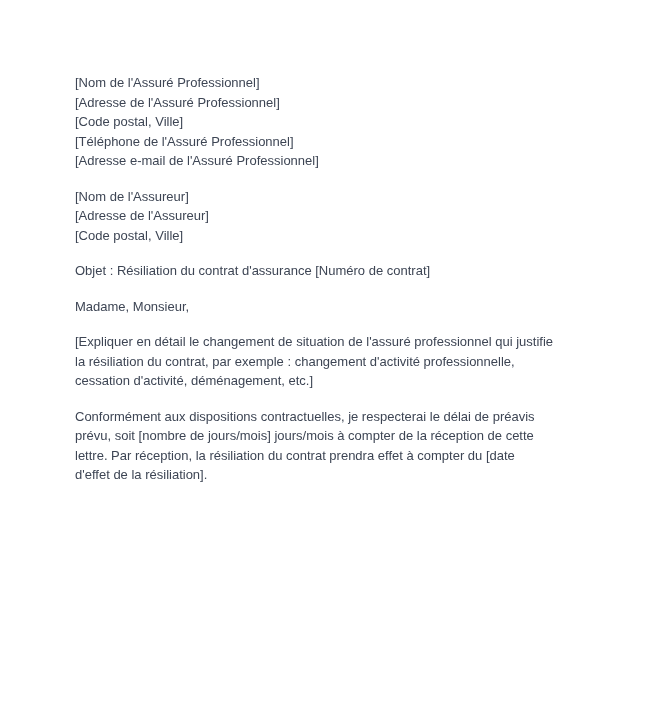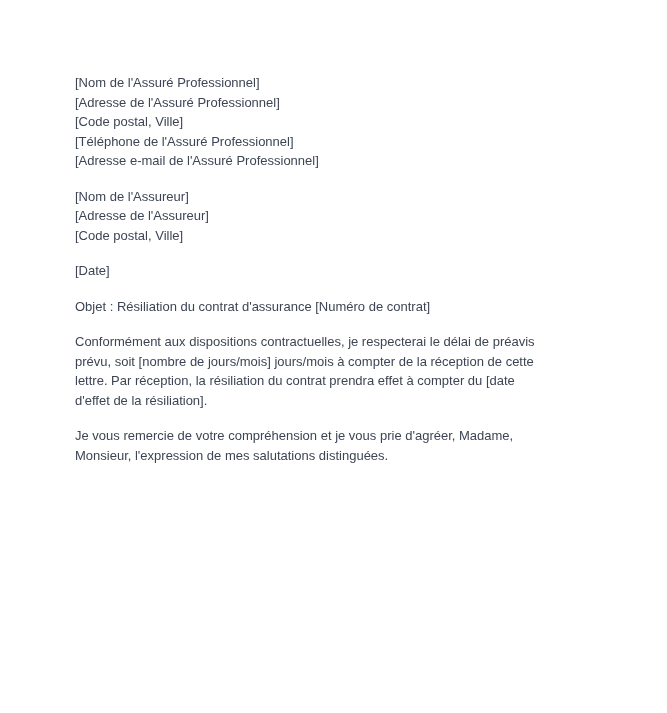--- a/index.html
+++ b/index.html
@@ -37,29 +37,30 @@
   <p class="para">[Nom de l'Assuré Professionnel]
 [Adresse de l'Assuré Professionnel]
 [Code postal, Ville]
 [Téléphone de l'Assuré Professionnel]
 [Adresse e-mail de l'Assuré Professionnel]</p>
 
   <p class="para">[Nom de l'Assureur]
 [Adresse de l'Assureur]
 [Code postal, Ville]</p>
 
-  <p class="para">[Date]</p>
 
   <p class="para">Objet : Résiliation du contrat d'assurance [Numéro de contrat]</p>
 
+  <p class="para">Madame, Monsieur,</p>
 
 
+  <p class="para">[Expliquer en détail le changement de situation de l'assuré professionnel qui justifie
+la résiliation du contrat, par exemple : changement d'activité professionnelle,
+cessation d'activité, déménagement, etc.]</p>
 
   <p class="para">Conformément aux dispositions contractuelles, je respecterai le délai de préavis
 prévu, soit [nombre de jours/mois] jours/mois à compter de la réception de cette
 lettre. Par réception, la résiliation du contrat prendra effet à compter du [date
 d'effet de la résiliation].</p>
 
 
-  <p class="para">Je vous remercie de votre compréhension et je vous prie d'agréer, Madame,
-Monsieur, l'expression de mes salutations distinguées.</p>
 
 </main>
 
 </body></html>

